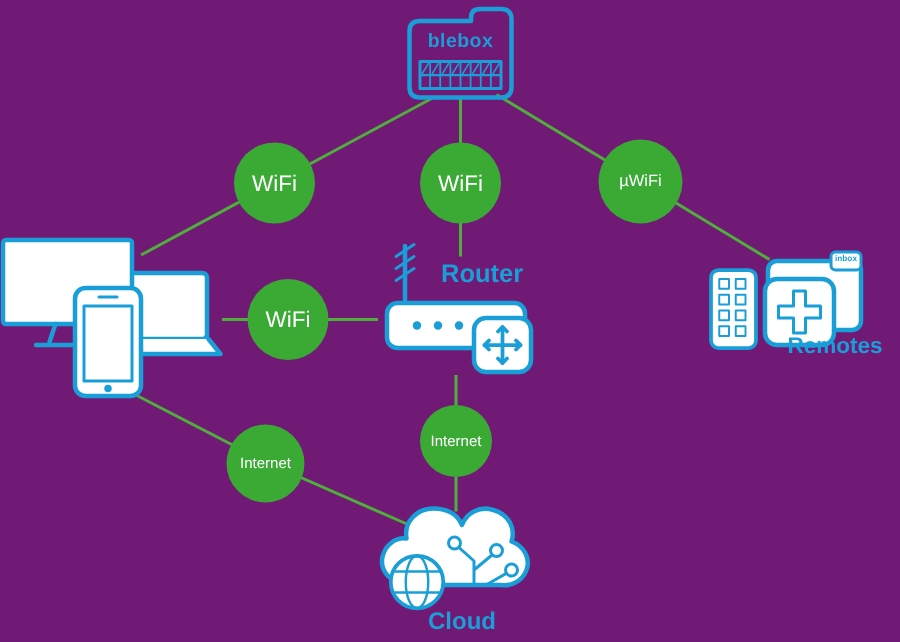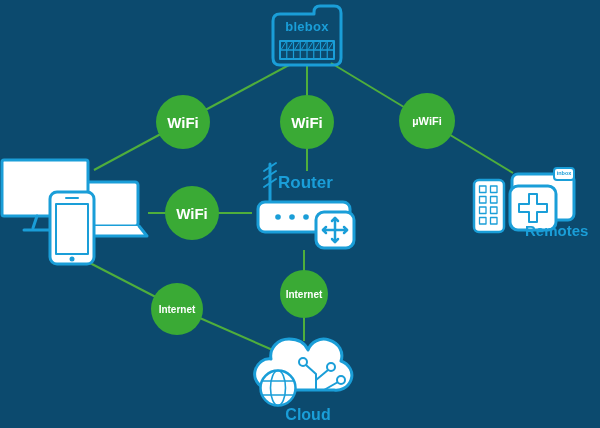--- a/index.html
+++ b/index.html
@@ -1,21 +1,21 @@
 <!DOCTYPE html>
 <html style="--blue: #1a9ed8; --green: #3aaa35; --line: #4fae3c;"><head>
 <meta charset="utf-8">
 <style>
   * { margin:0; padding:0; box-sizing:border-box; }
   body { font-family:"Liberation Sans", sans-serif; background:#fff; }
-  .canvas { position:relative; width:600px; height:428px; background:#0c4a6e; overflow:hidden; }
+  .canvas { position:relative; width:600px; height:428px; background:#701a75; overflow:hidden; }
   #lines { position:absolute; inset:0; z-index:1; }
   #lines line { stroke:var(--line,#4fae3c); stroke-width:2; }
   .badge { position:absolute; border-radius:50%; background:var(--green,#3aaa35); color:#fff;
-           display:flex; align-items:center; justify-content:center; font-weight:700; z-index:2; }
+           display:flex; align-items:center; justify-content:center; font-weight:400; z-index:2; }
   .node { position:absolute; z-index:3; }
   .node .lbl { position:absolute; color:var(--blue,#1a9ed8); font-weight:700; white-space:nowrap; }
   .node .tag { position:absolute; color:var(--blue,#1a9ed8); font-weight:700; }
   svg.icon * { stroke:var(--blue,#1a9ed8); fill:none; stroke-linecap:round; stroke-linejoin:round; }
   svg.icon .fw { fill:#fff; }
   svg.icon .fb { fill:var(--blue,#1a9ed8); stroke:none; }
 </style>
 </head>
 <body>
 
@@ -77,21 +77,21 @@
       <path d="M8 15 L20 7 M8 23 L20 15 M8 31 L20 23" stroke-width="2"></path>
       <rect x="2" y="46" width="92" height="30" rx="7" stroke-width="3" class="fw"></rect>
       <circle cx="22" cy="61" r="2.8" class="fb"></circle>
       <circle cx="36" cy="61" r="2.8" class="fb"></circle>
       <circle cx="50" cy="61" r="2.8" class="fb"></circle>
       <circle cx="64" cy="61" r="2.8" class="fb"></circle>
       <rect x="60" y="56" width="38" height="36" rx="8" stroke-width="3" class="fw"></rect>
       <path d="M79 62 V86 M67 74 H91" stroke-width="2.5"></path>
       <path d="M76 65 l3 -3 l3 3 M76 83 l3 3 l3 -3 M70 71 l-3 3 l3 3 M88 71 l3 3 l-3 3" stroke-width="2.5"></path>
     </svg>
-    <span class="lbl" style="left:22px;top:17px;font-size:17px">Router</span>
+    <span class="lbl" style="left:38px;top:17px;font-size:17px">Router</span>
   </div>
 
   <div class="node" style="left:472px;top:166px;width:126px;height:74px">
     <svg class="icon" width="126" height="74" viewBox="0 0 126 74">
       <rect x="40" y="8" width="62" height="46" rx="6" stroke-width="3" class="fw"></rect>
       <rect x="82" y="2" width="20" height="12" rx="3" stroke-width="2" class="fw"></rect>
       <rect x="2" y="14" width="30" height="52" rx="5" stroke-width="2.5" class="fw"></rect>
       <rect x="7.5" y="20" width="6.5" height="6.5" stroke-width="1.3"></rect>
       <rect x="18.5" y="20" width="6.5" height="6.5" stroke-width="1.3"></rect>
       <rect x="7.5" y="30.5" width="6.5" height="6.5" stroke-width="1.3"></rect>

